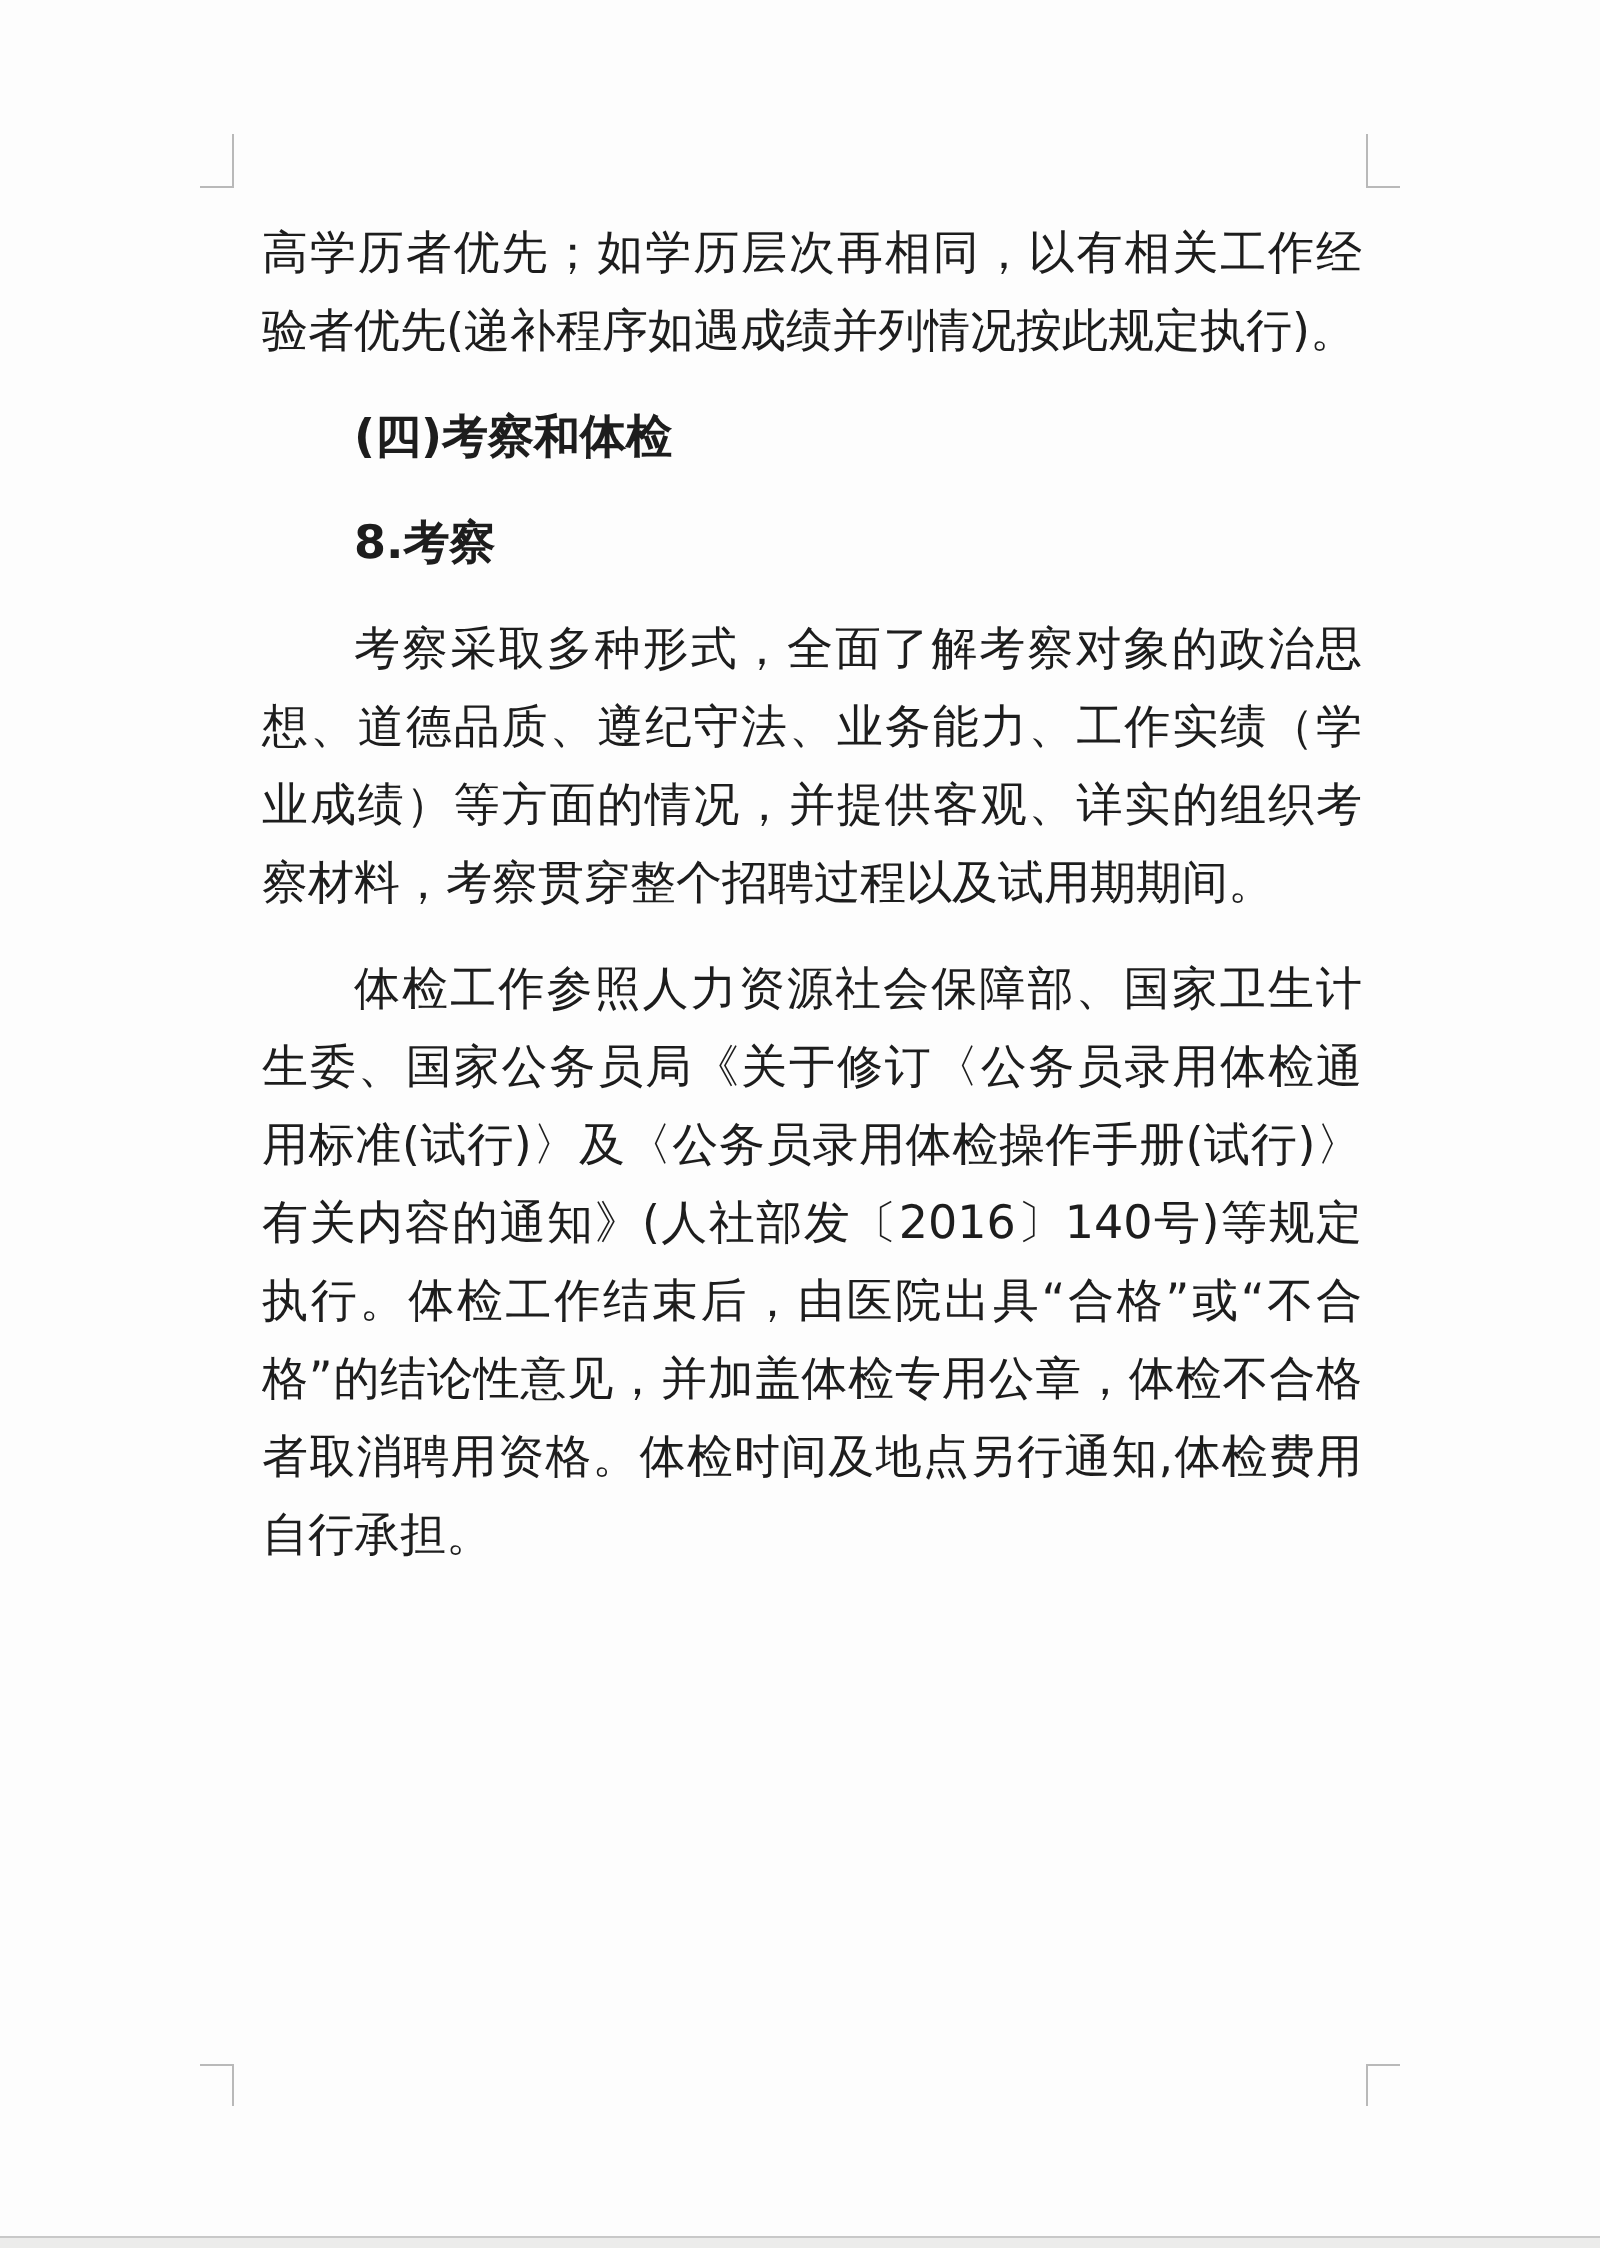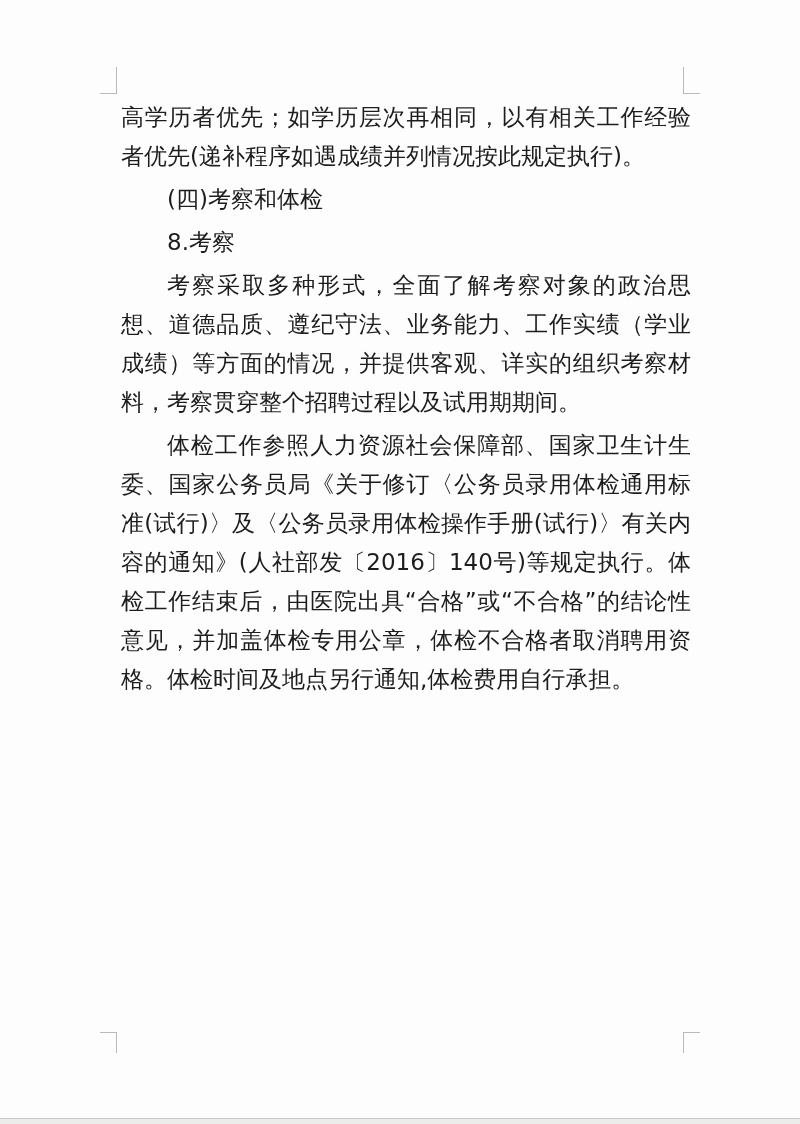--- a/index.html
+++ b/index.html
@@ -20,28 +20,28 @@
     top: 94px;
     width: 578px;
     color: #1d1d1d;
     font-size: 23px;
     line-height: 39px;
     text-align: justify;
     word-break: break-all;
     letter-spacing: 0;
   }
   .doc-text p {
-    margin: 4px;
+    margin: 14px;
     padding: 0;
   }
   p.indent {
     text-indent: 2em;
   }
   p.heading {
-    font-weight: normal;
+    font-weight: bold;
     text-indent: 2em;
   }
   .bold-lead {
     font-weight: bold;
   }
   
   .crop {
     position: absolute;
     width: 17px;
     box-sizing: border-box;

